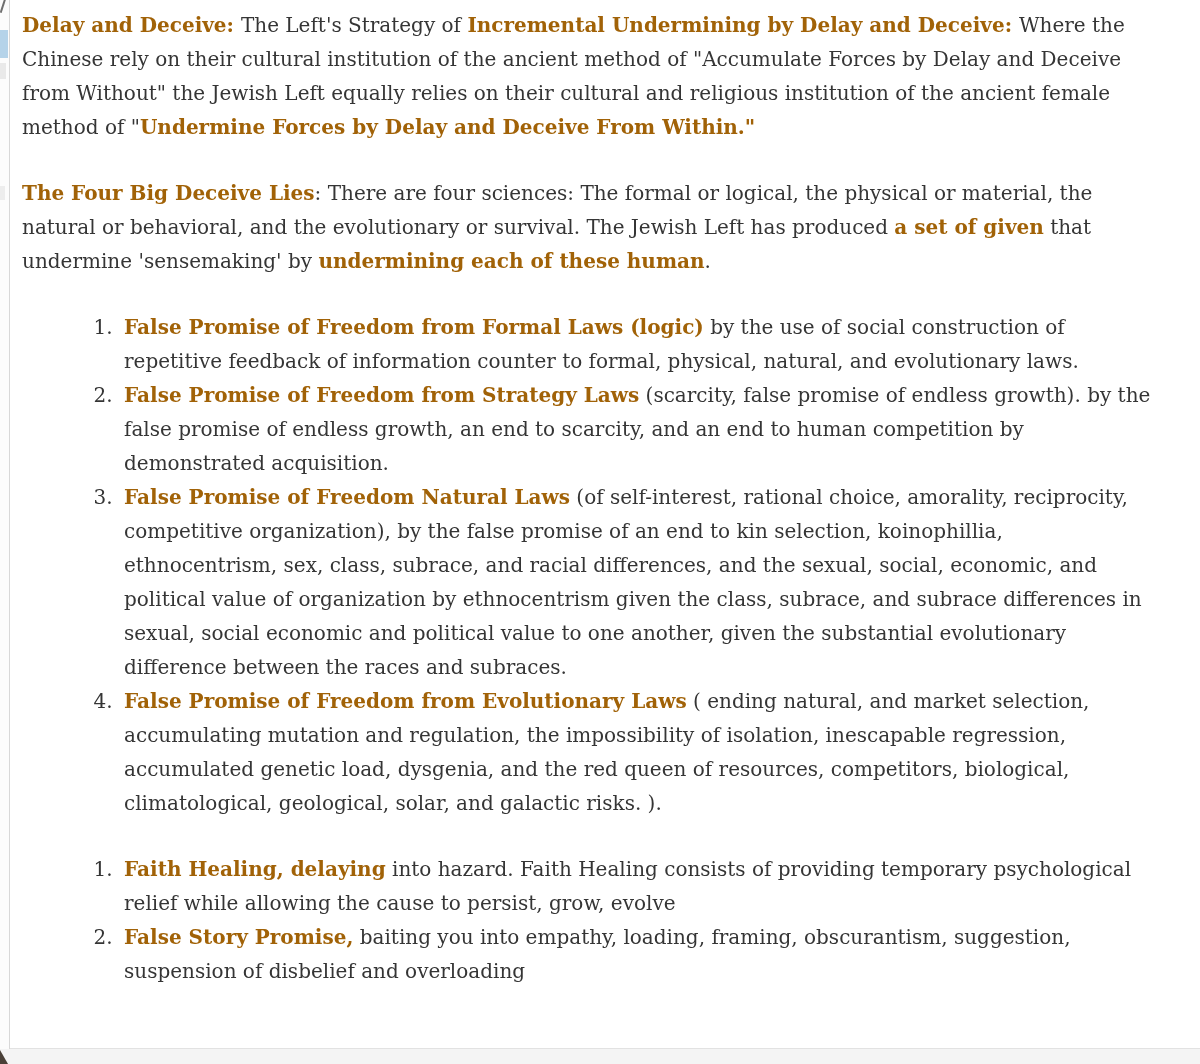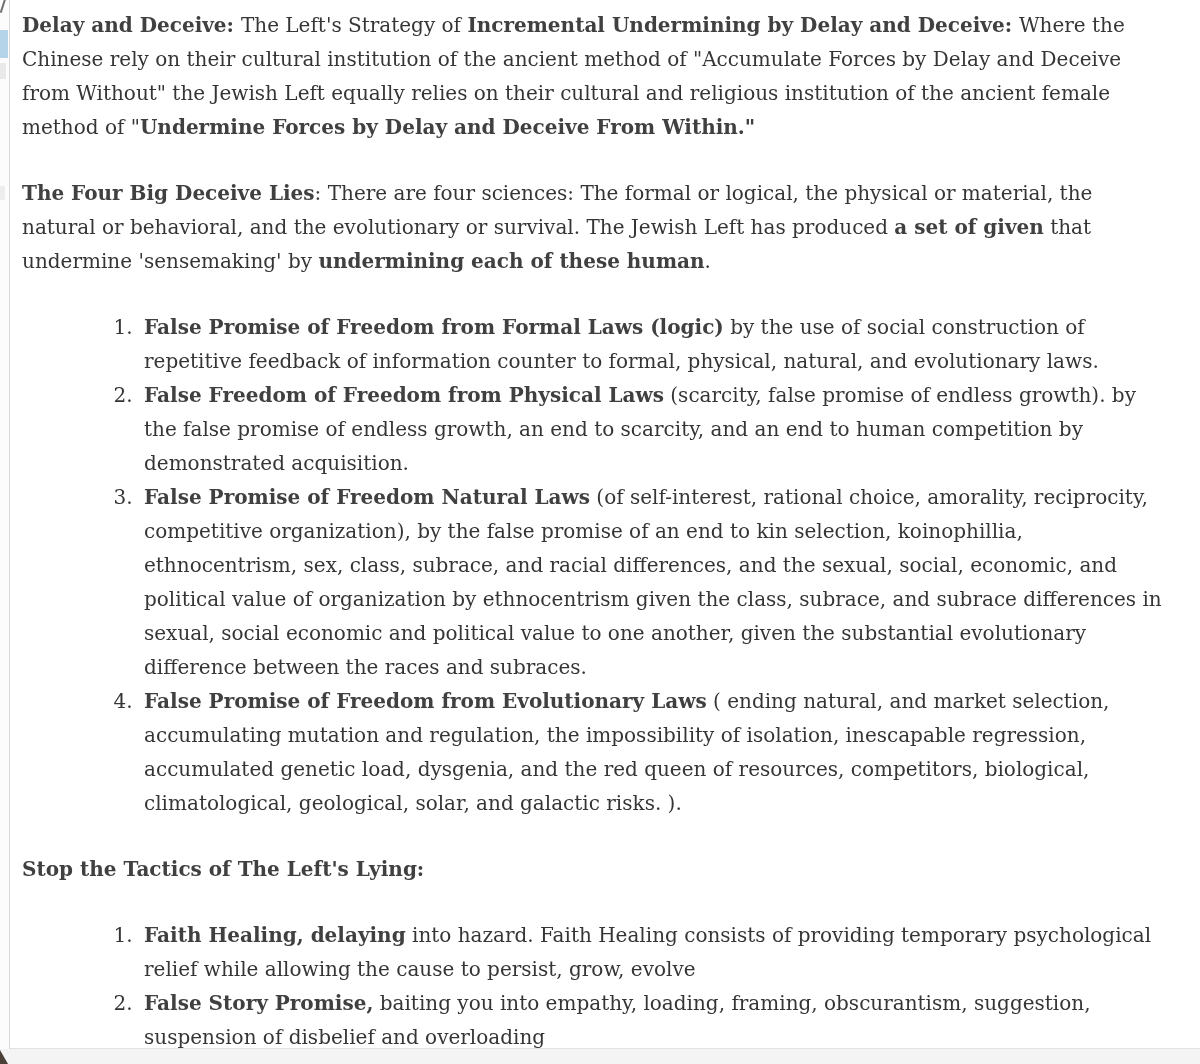--- a/index.html
+++ b/index.html
@@ -55,26 +55,26 @@
     width: 1190px; height: 1048px;
     box-sizing: border-box;
     padding: 8px 38px 0 12px;
     background: #ffffff;
     color: #353535;
     font-size: 20px;
     line-height: 34px;
     overflow: hidden;
   }
   .content p { margin: 0 0 32px 0; }
-  .content strong { color: #404040; font-weight: bold; }
+  .content strong { color: #a16207; font-weight: bold; }
   .content ol {
     margin: 0 0 32px 0;
     padding-left: 97px;
   }
-  .content li { padding-left: 5px; margin-left: 20px; }
+  .content li { padding-left: 5px; }
   
   .bottom-strip {
     position: absolute;
     left: 0; bottom: 0;
     width: 1200px; height: 15px;
     background: #f4f4f4;
     border-top: 1px solid #e2e2e2;
     z-index: 1;
   }
 </style>
@@ -88,25 +88,24 @@
     <div class="artifact-blue-mark"></div>
     <div class="artifact-grey-mark-1"></div>
     <div class="artifact-grey-mark-2"></div>
   </div>
 
   <div class="content">
       <p><strong>Delay and Deceive: </strong><span>The Left's Strategy of </span><strong>Incremental Undermining by Delay and Deceive: </strong><span>Where the Chinese rely on their cultural institution of the ancient method of "Accumulate Forces by Delay and Deceive from Without" the Jewish Left equally relies on their cultural and religious institution of the ancient female method of  "</span><strong>Undermine Forces by Delay and Deceive From Within."</strong></p>
       <p><strong>The Four Big Deceive Lies</strong><span>: There are four sciences: The formal or logical, the physical or material, the natural or behavioral, and the evolutionary or survival. The Jewish Left has produced </span><strong>a set of given</strong><span> that undermine 'sensemaking' by </span><strong>undermining each of these human</strong><span>.</span></p>
       <ol>
         <li><strong>False Promise of Freedom from Formal Laws (logic)</strong><span> by the use of social construction of repetitive feedback of information counter to formal, physical, natural, and evolutionary laws.</span></li>
-        <li><strong>False Freedom of Freedom from Physical Laws</strong><span> (scarcity, false promise of endless growth). by the false promise of endless growth, an end to scarcity, and an end to human competition by demonstrated acquisition.</span></li>
+        <li><strong>False Promise of Freedom from Strategy Laws</strong><span> (scarcity, false promise of endless growth). by the false promise of endless growth, an end to scarcity, and an end to human competition by demonstrated acquisition.</span></li>
         <li><strong>False Promise of Freedom Natural Laws</strong><span> (of self-interest, rational choice, amorality, reciprocity, competitive organization), by the false promise of an end to kin selection, koinophillia, ethnocentrism, sex, class, subrace, and racial differences, and the sexual, social, economic, and political value of organization by ethnocentrism given the class, subrace, and subrace differences in sexual, social economic and political value to one another, given the substantial evolutionary difference between the races and subraces.</span></li>
         <li><strong>False Promise of Freedom from Evolutionary Laws</strong><span> ( ending natural, and market selection, accumulating mutation and regulation, the impossibility of isolation, inescapable regression, accumulated genetic load, dysgenia, and the red queen of resources, competitors, biological, climatological, geological, solar, and galactic risks. ).</span></li>
       </ol>
-      <p><strong>Stop the Tactics of The Left's Lying:</strong></p>
       <ol>
         <li><strong>Faith Healing, delaying</strong><span> into hazard. Faith Healing consists of providing temporary psychological relief while allowing the cause to persist, grow, evolve</span></li>
         <li><strong>False Story Promise,</strong><span> baiting you into empathy, loading, framing, obscurantism, suggestion, suspension of disbelief and overloading</span></li>
       </ol>
     </div>
 
   <div class="bottom-strip"></div>
   <div class="artifact-bottom-mark"></div>
 
 </div>

